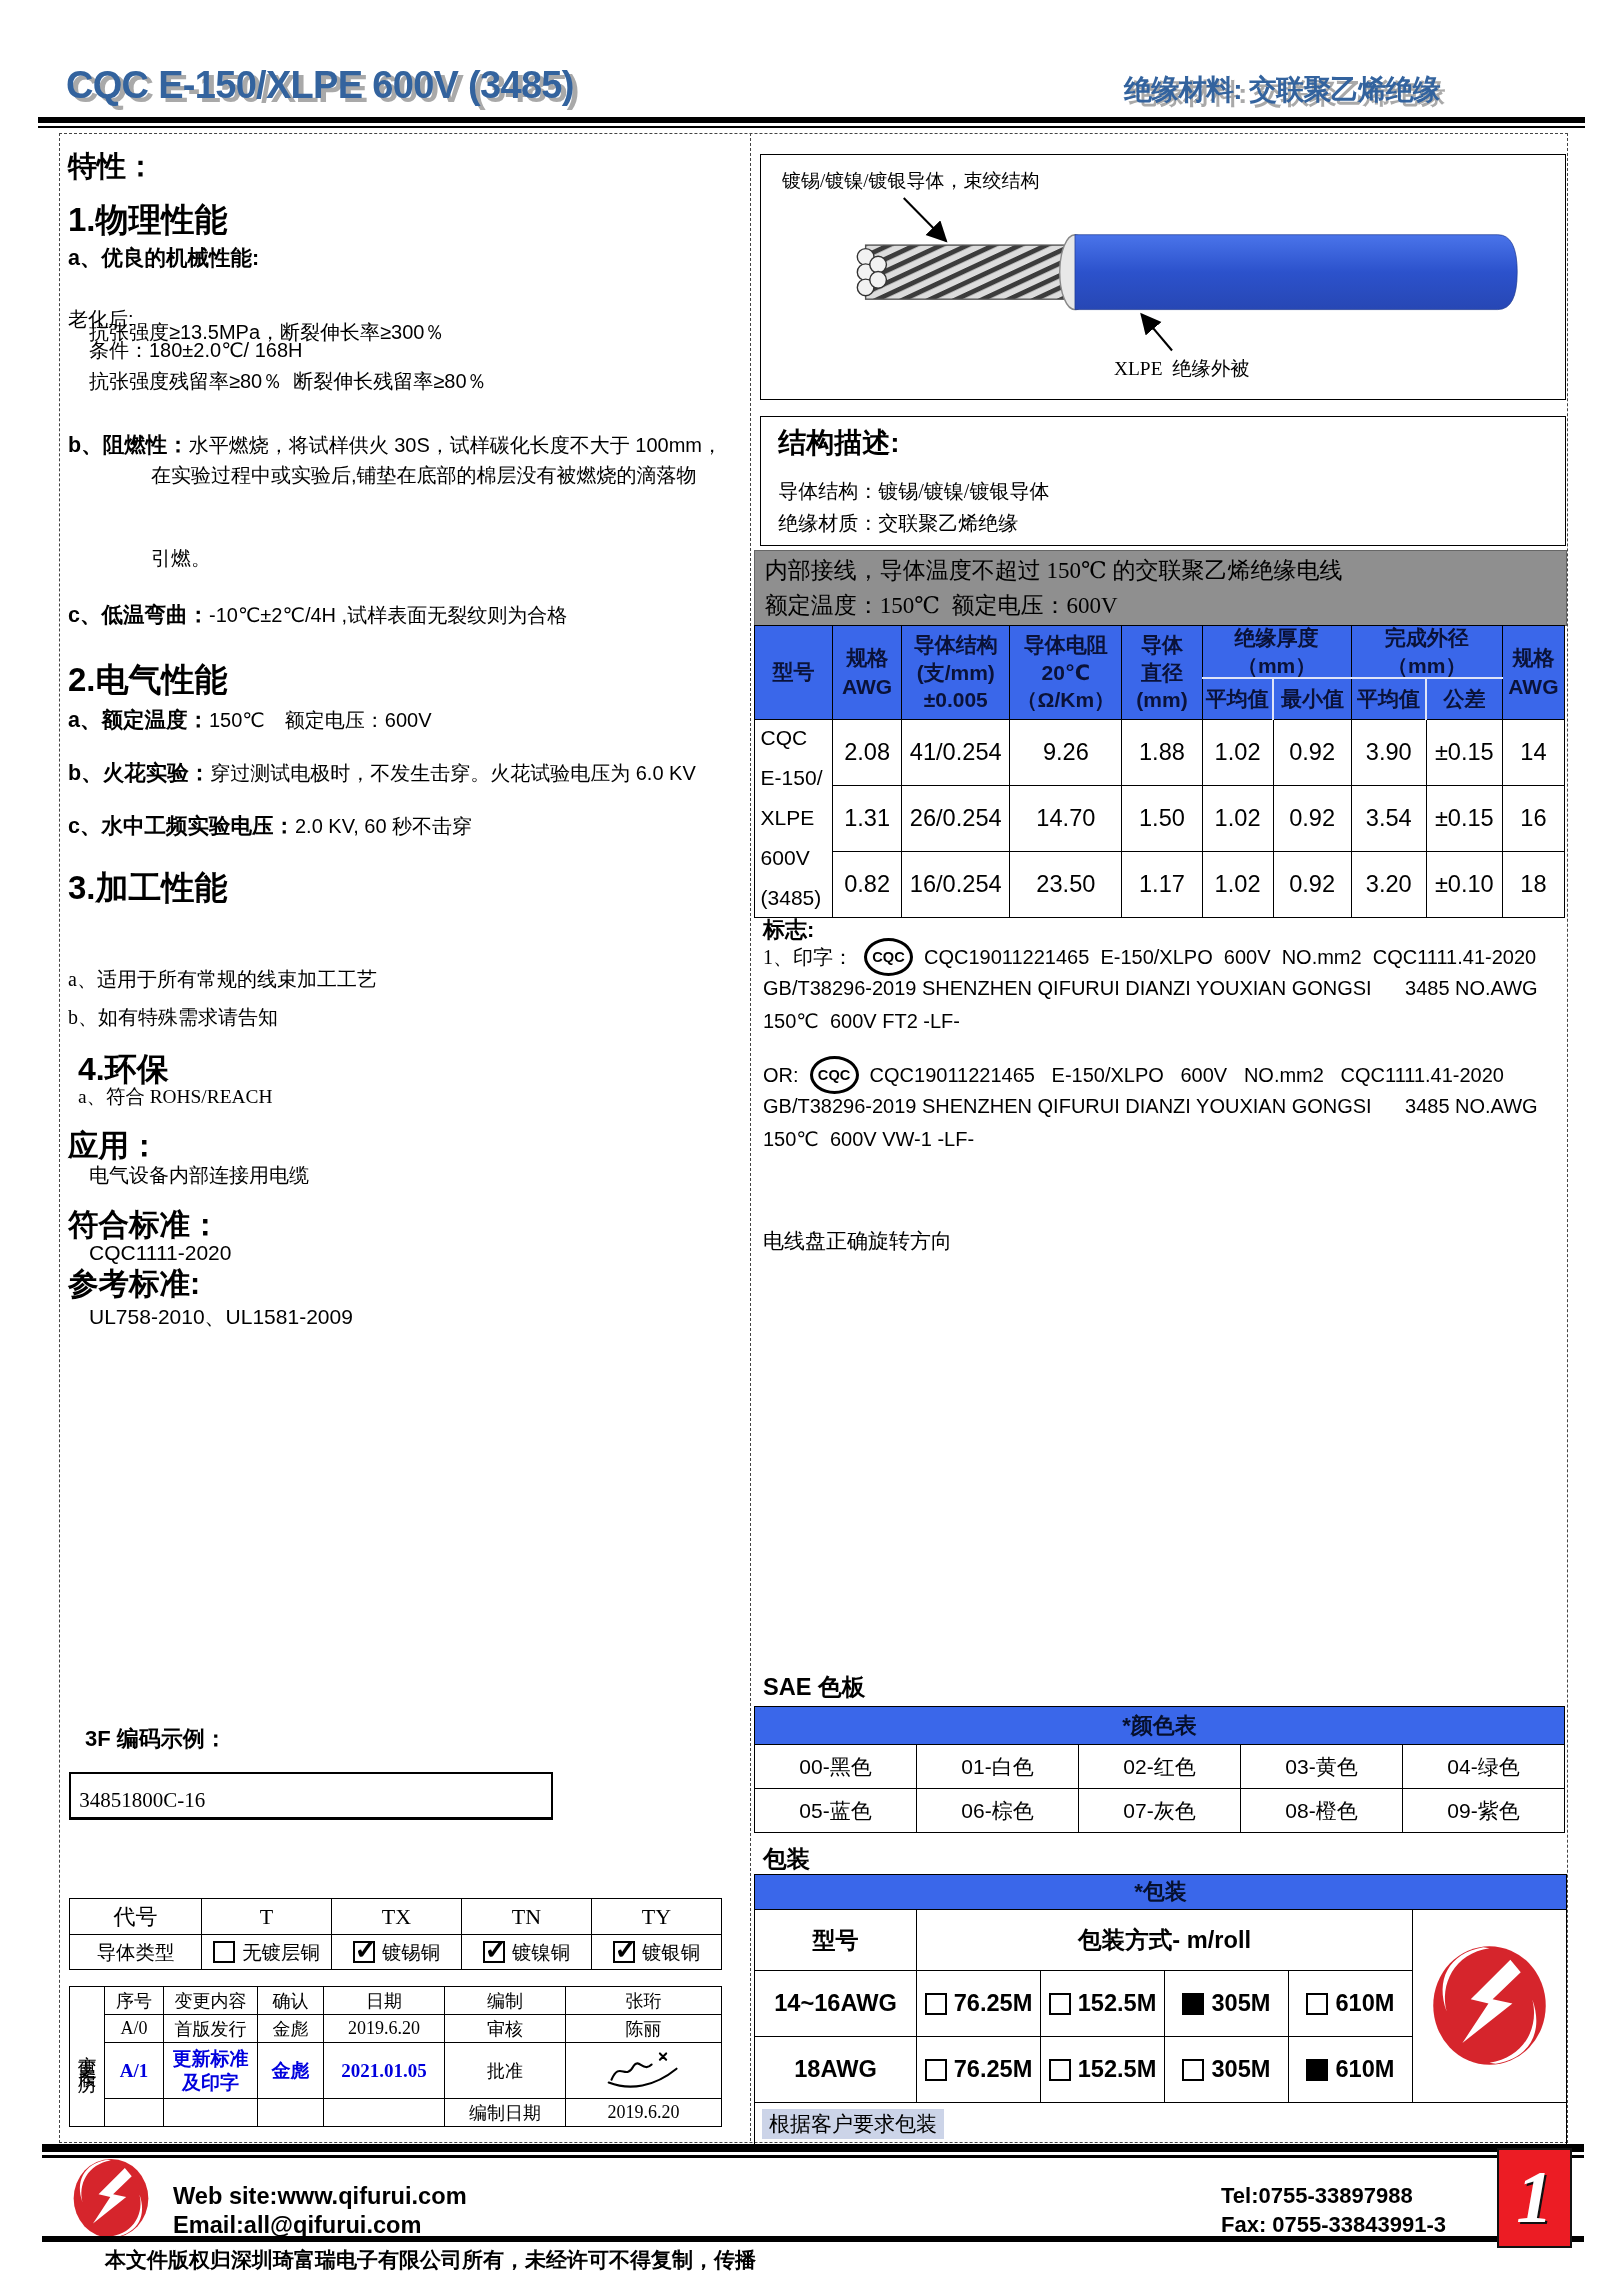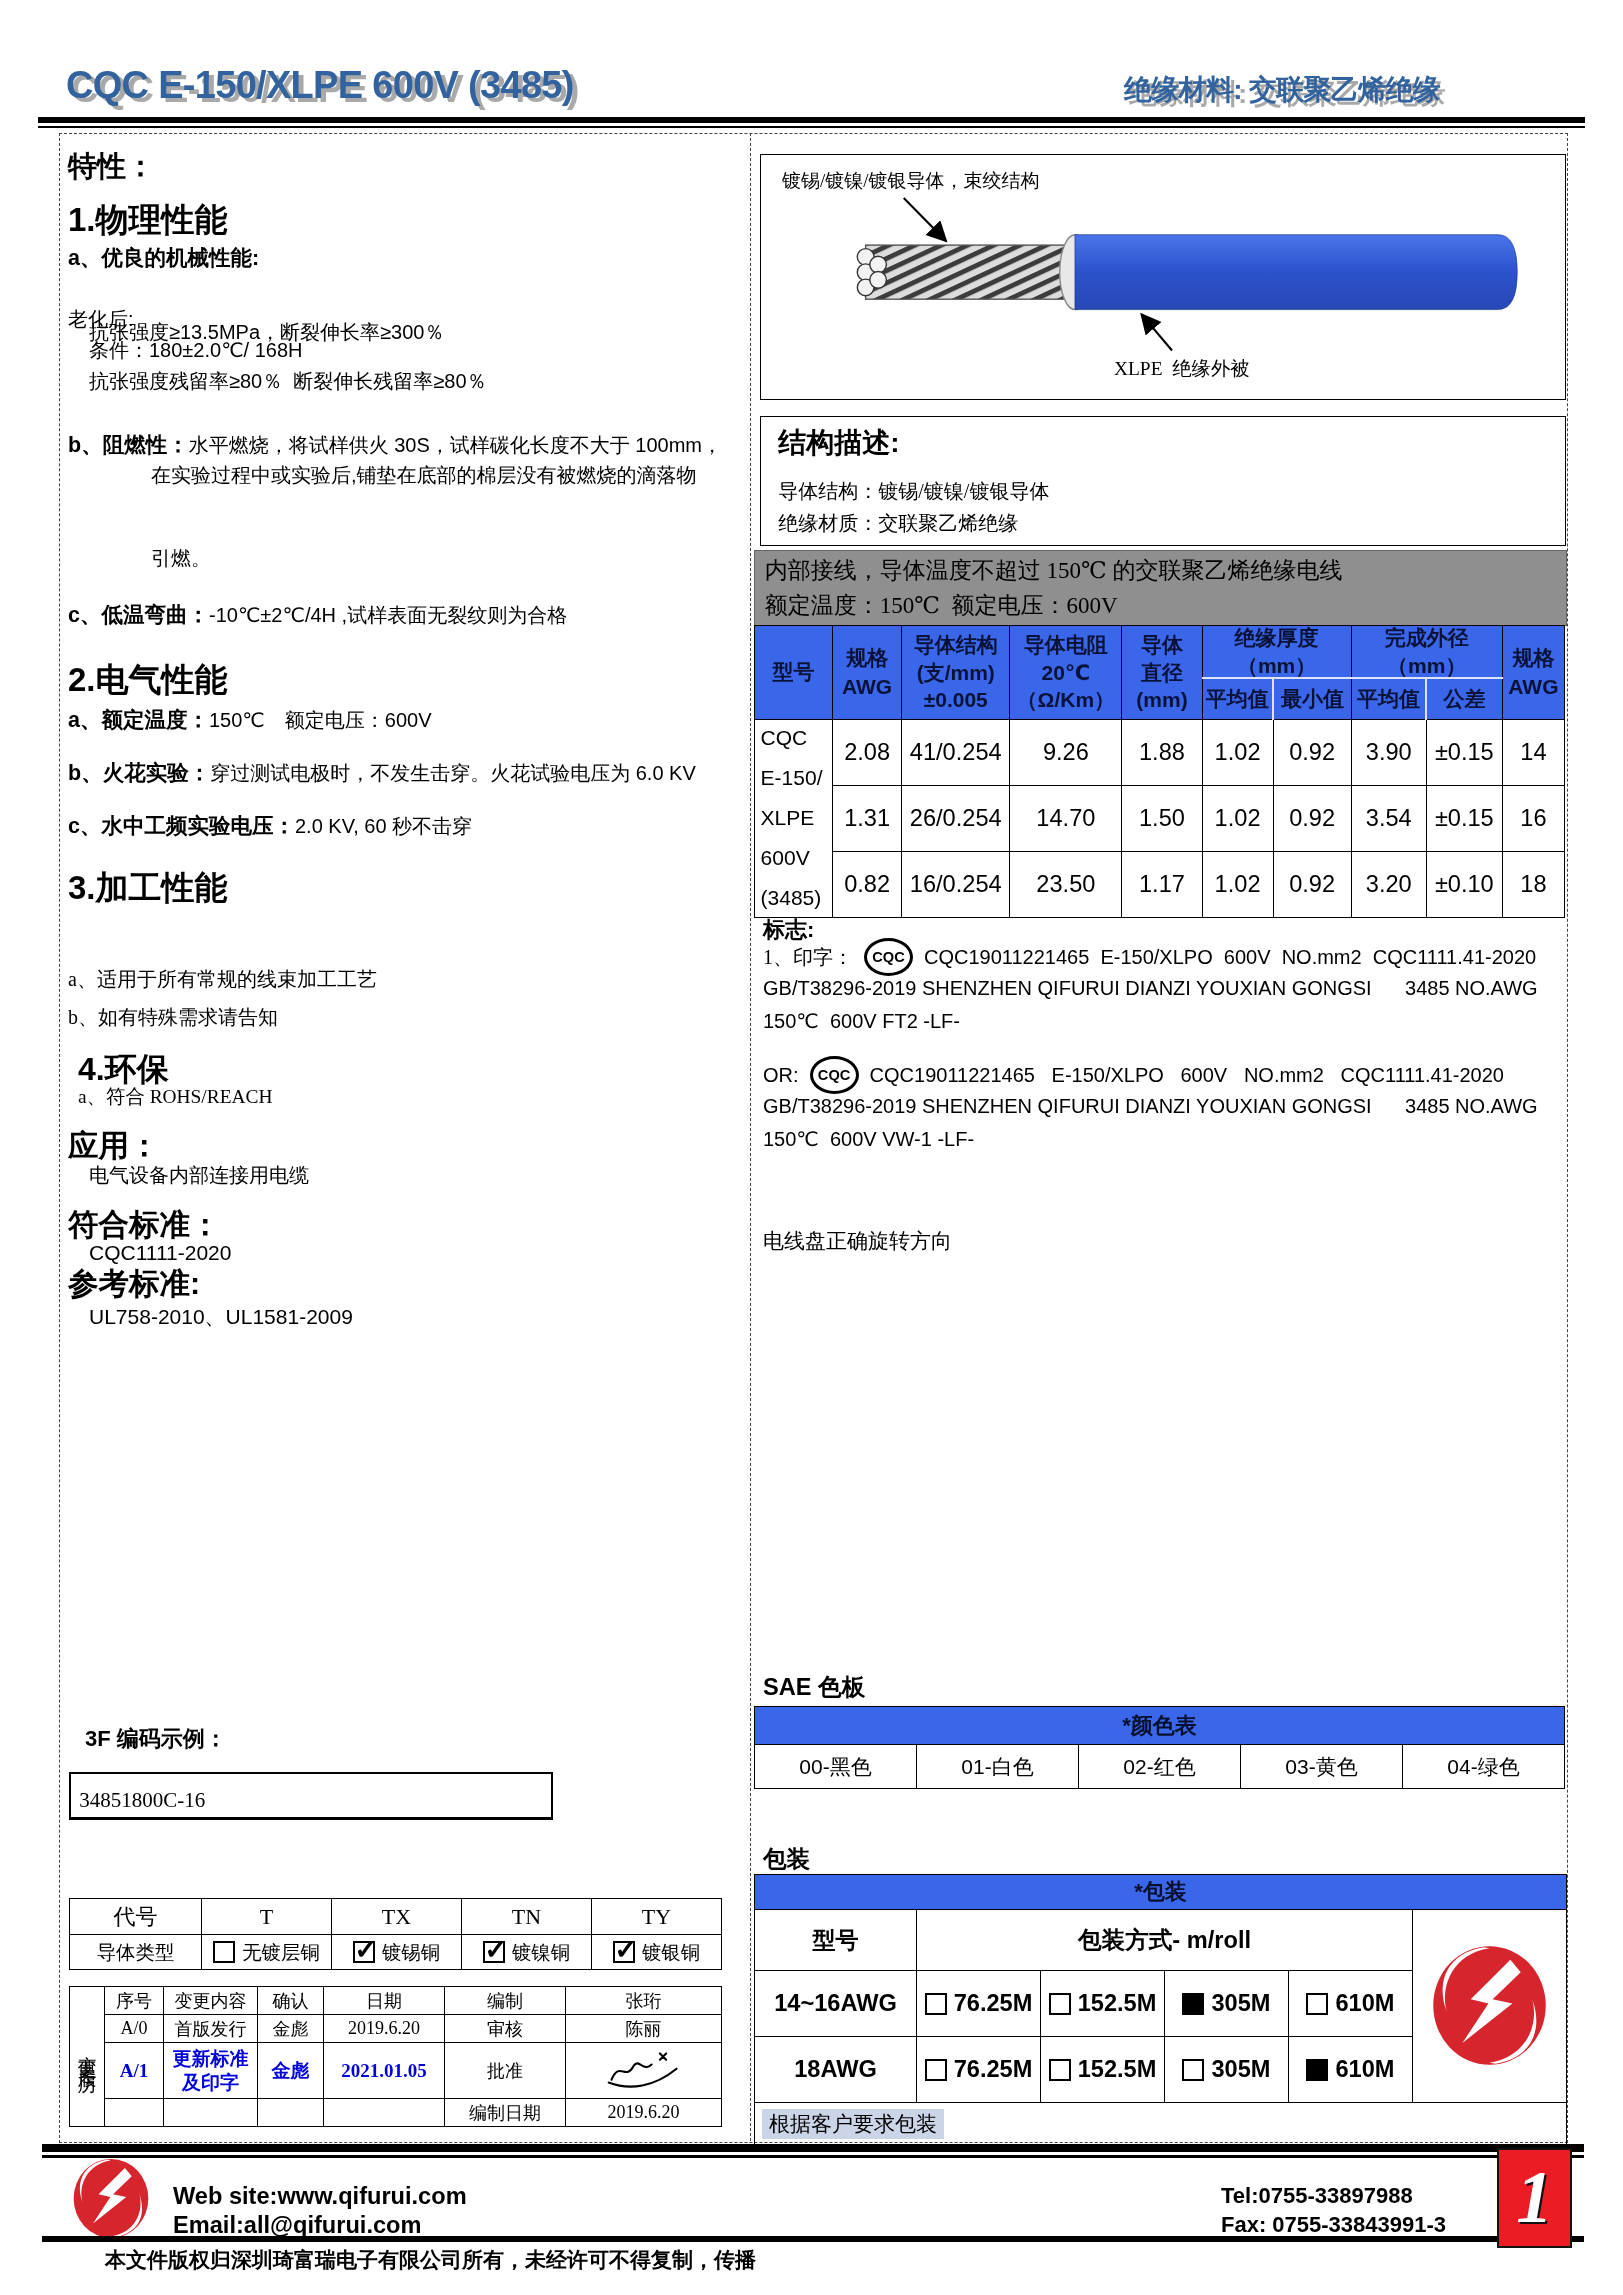--- a/index.html
+++ b/index.html
@@ -389,20 +389,27 @@
         <tr style="height:38px;">
           <td class="bluebar" colspan="5">*颜色表</td>
         </tr>
     <tr style="height:44px;font-size:21px;">
       <td>00-黑色</td>
       <td>01-白色</td>
       <td>02-红色</td>
       <td>03-黄色</td>
       <td>04-绿色</td>
     </tr>
+    <tr style="height:44px;font-size:21px;">
+      <td>05-蓝色</td>
+      <td>06-棕色</td>
+      <td>07-灰色</td>
+      <td>08-橙色</td>
+      <td>09-紫色</td>
+    </tr>
   </tbody>
     </table>
 
   <div class="abs b" style="left:763px;top:1843px;font-size:23.6px;">包装</div>
   <table class="plain abs" style="left:754px;top:1874px;width:811px;">
     <colgroup>
         <col style="width:162px">
         <col style="width:124px">
         <col style="width:124px">
         <col style="width:124px">

